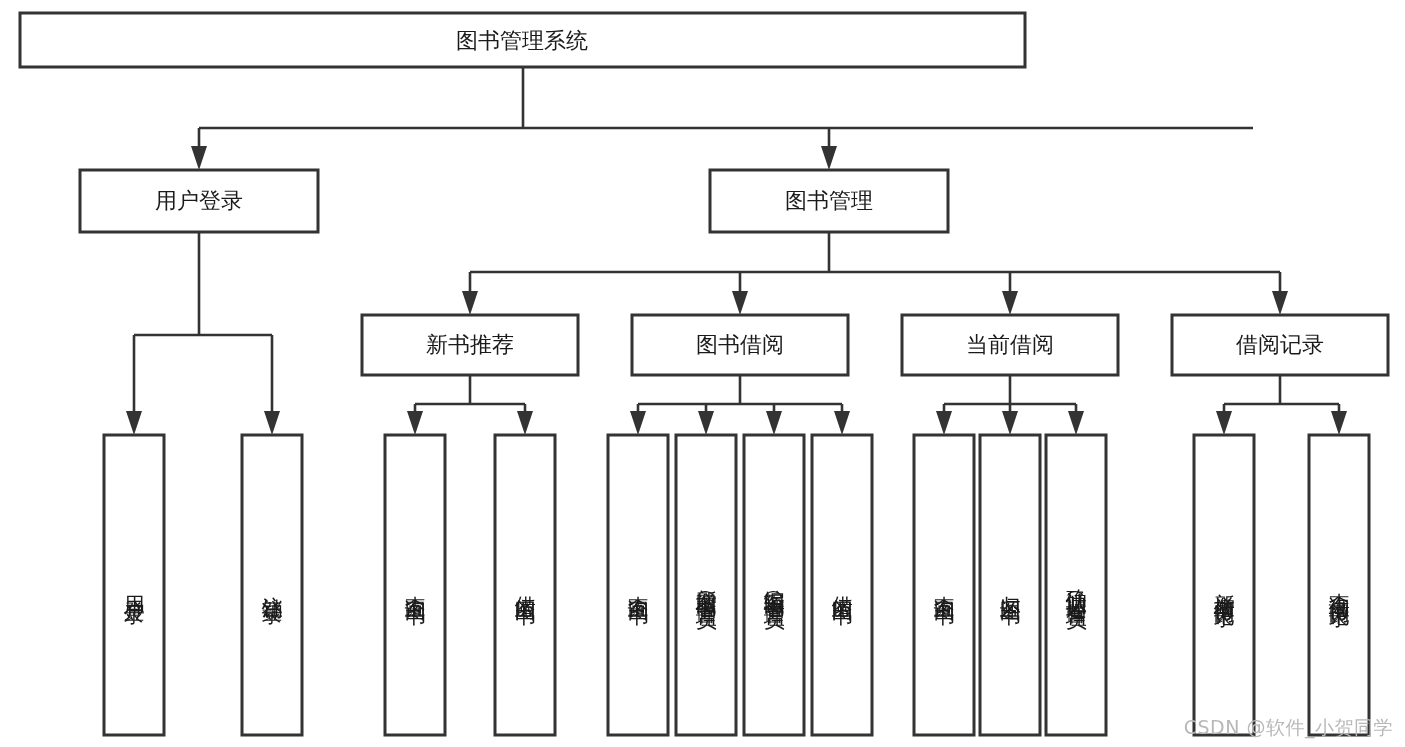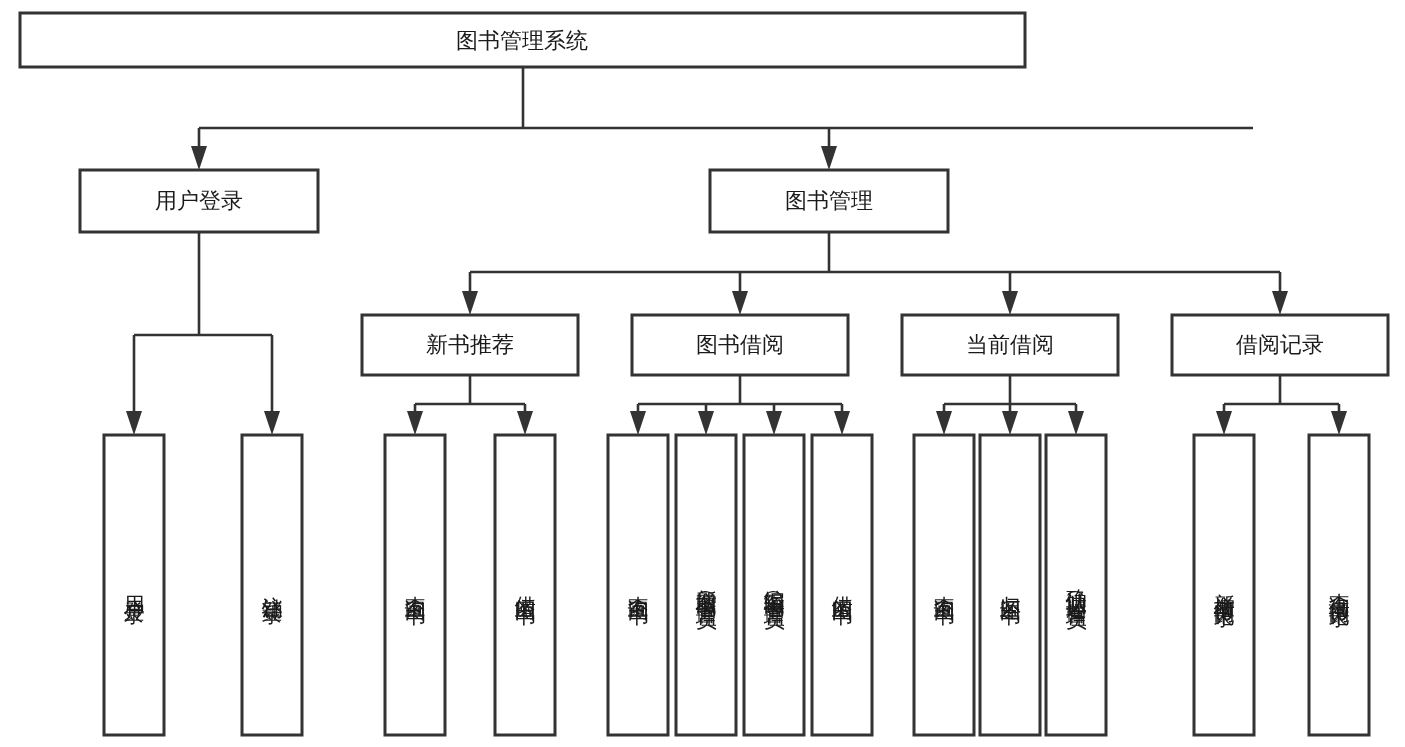--- a/index.html
+++ b/index.html
@@ -197,13 +197,14 @@
   <div class="vlabel" style="left:744px; top:435px; width:60px; height:300px;">编辑图书（管理员）</div>
   <div class="vlabel" style="left:812px; top:435px; width:60px; height:300px;">借阅图书</div>
 
   <div class="vlabel" style="left:914px; top:435px; width:60px; height:300px;">查询图书</div>
   <div class="vlabel" style="left:980px; top:435px; width:60px; height:300px;">归还图书</div>
   <div class="vlabel" style="left:1046px; top:435px; width:60px; height:300px;">确认归还（管理员）</div>
 
   <div class="vlabel" style="left:1194px; top:435px; width:60px; height:300px;">新增借阅记录</div>
   <div class="vlabel" style="left:1309px; top:435px; width:60px; height:300px;">查询借阅记录</div>
 
+  <div class="watermark">CSDN @软件_小贺同学</div>
 </div>
 
 </body></html>

